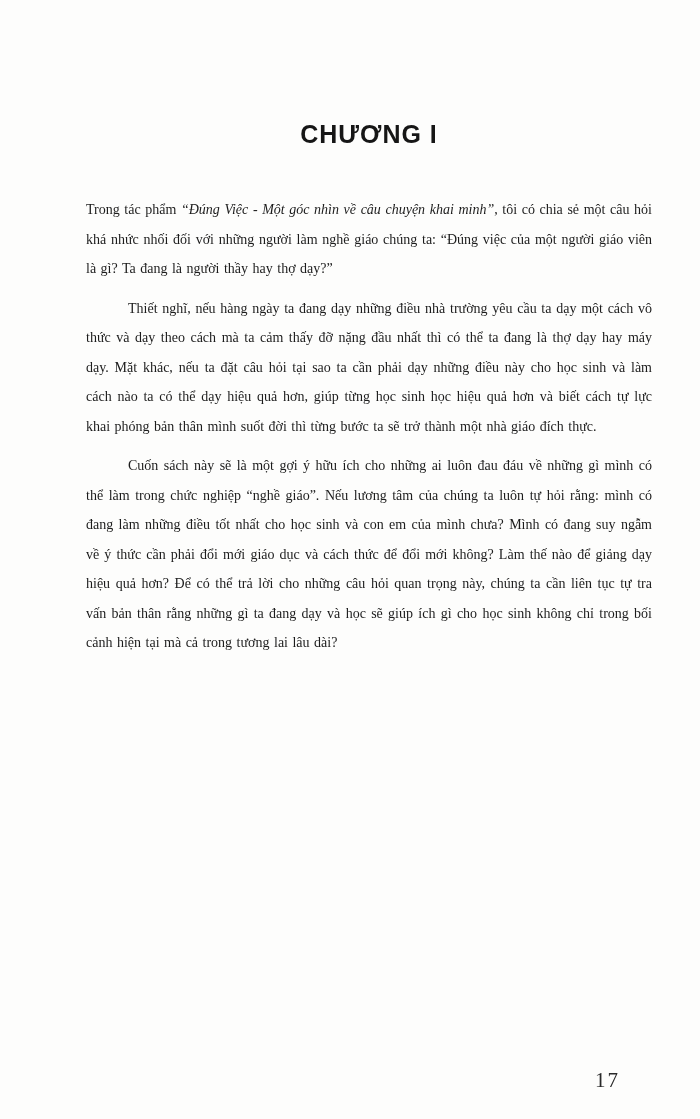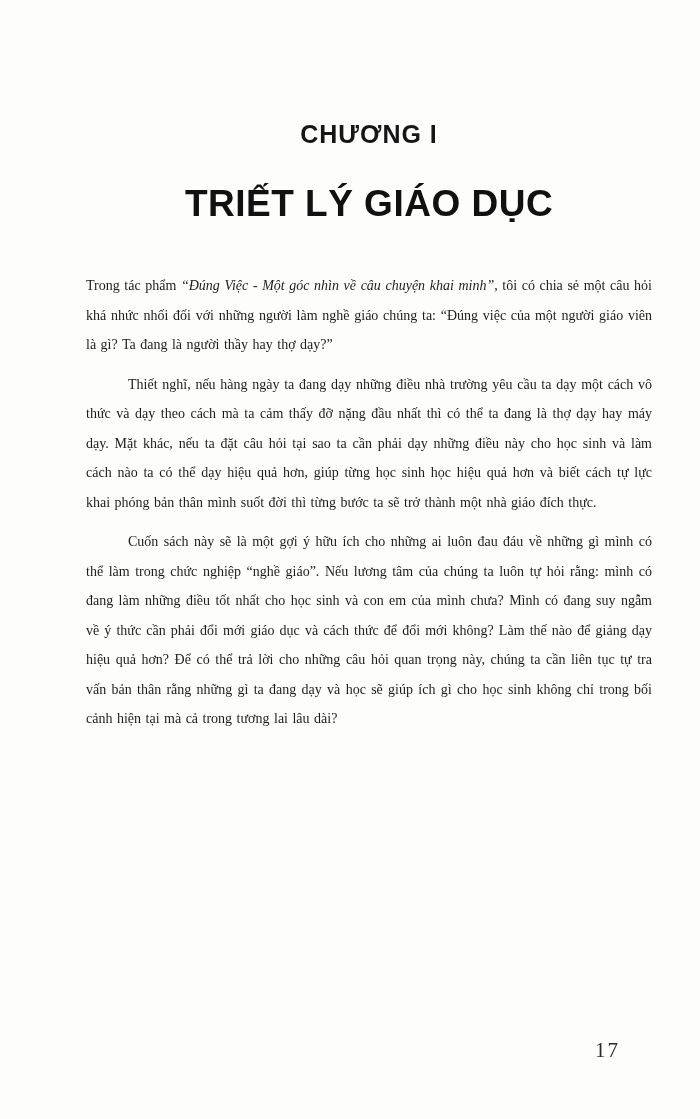--- a/index.html
+++ b/index.html
@@ -51,34 +51,33 @@
   }
   p.body-para.indent {
     text-indent: 42px;
   }
   p.body-para i {
     font-style: italic;
   }
   .page-number {
     position: absolute;
     right: 80px;
-    bottom: 56px;
+    bottom: 26px;
     font-size: 21px;
     color: #2a2a2a;
     letter-spacing: 2px;
   }
 </style>
 </head>
 <body>
 
 <div class="page">
 
   <div class="chapter-label">CHƯƠNG I</div>
 
-  <div class="chapter-title">TRIẾT LÝ GIÁO DỤC</div>
 
   <div class="body-text">
     <p class="body-para"><span>Trong tác phẩm </span><i>“Đúng Việc - Một góc nhìn về câu chuyện khai minh”</i><span>, tôi có chia sẻ một câu hỏi khá nhức nhối đối với những người làm nghề giáo chúng ta: “Đúng việc của một người giáo viên là gì? Ta đang là người thầy hay thợ dạy?”</span></p>
     <p class="body-para indent"><span>Thiết nghĩ, nếu hàng ngày ta đang dạy những điều nhà trường yêu cầu ta dạy một cách vô thức và dạy theo cách mà ta cảm thấy đỡ nặng đầu nhất thì có thể ta đang là thợ dạy hay máy dạy. Mặt khác, nếu ta đặt câu hỏi tại sao ta cần phải dạy những điều này cho học sinh và làm cách nào ta có thể dạy hiệu quả hơn, giúp từng học sinh học hiệu quả hơn và biết cách tự lực khai phóng bản thân mình suốt đời thì từng bước ta sẽ trở thành một nhà giáo đích thực.</span></p>
     <p class="body-para indent"><span>Cuốn sách này sẽ là một gợi ý hữu ích cho những ai luôn đau đáu về những gì mình có thể làm trong chức nghiệp “nghề giáo”. Nếu lương tâm của chúng ta luôn tự hỏi rằng: mình có đang làm những điều tốt nhất cho học sinh và con em của mình chưa? Mình có đang suy ngẫm về ý thức cần phải đổi mới giáo dục và cách thức để đổi mới không? Làm thế nào để giảng dạy hiệu quả hơn? Để có thể trả lời cho những câu hỏi quan trọng này, chúng ta cần liên tục tự tra vấn bản thân rằng những gì ta đang dạy và học sẽ giúp ích gì cho học sinh không chỉ trong bối cảnh hiện tại mà cả trong tương lai lâu dài?</span></p>
   </div>
 
   <div class="page-number">17</div>
 
 </div>

